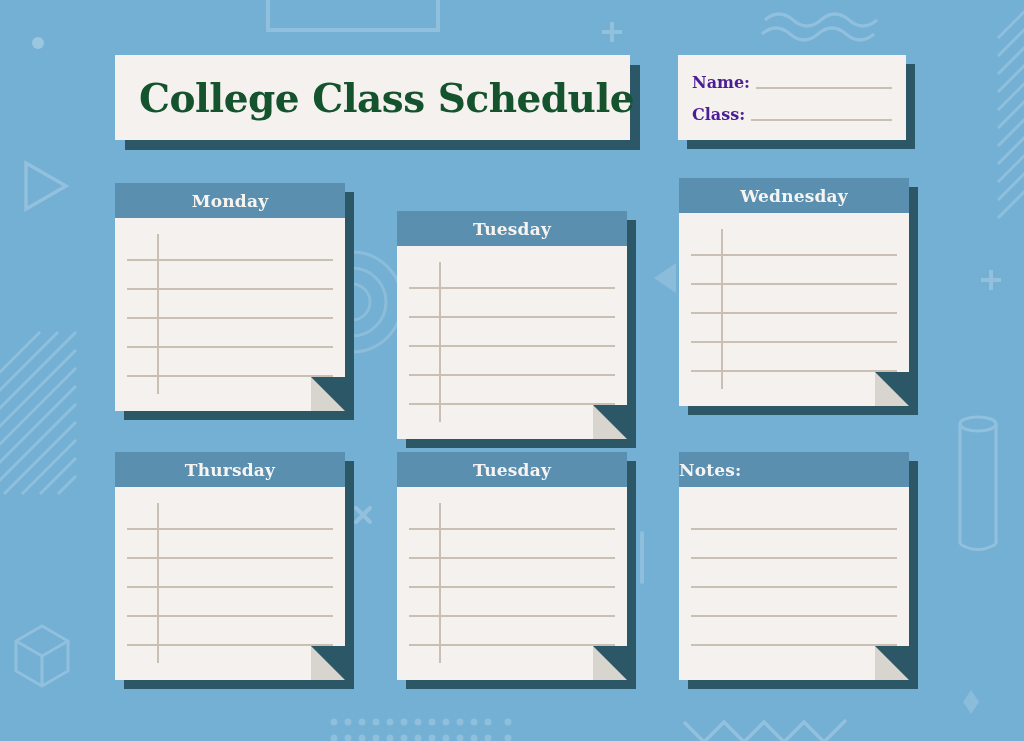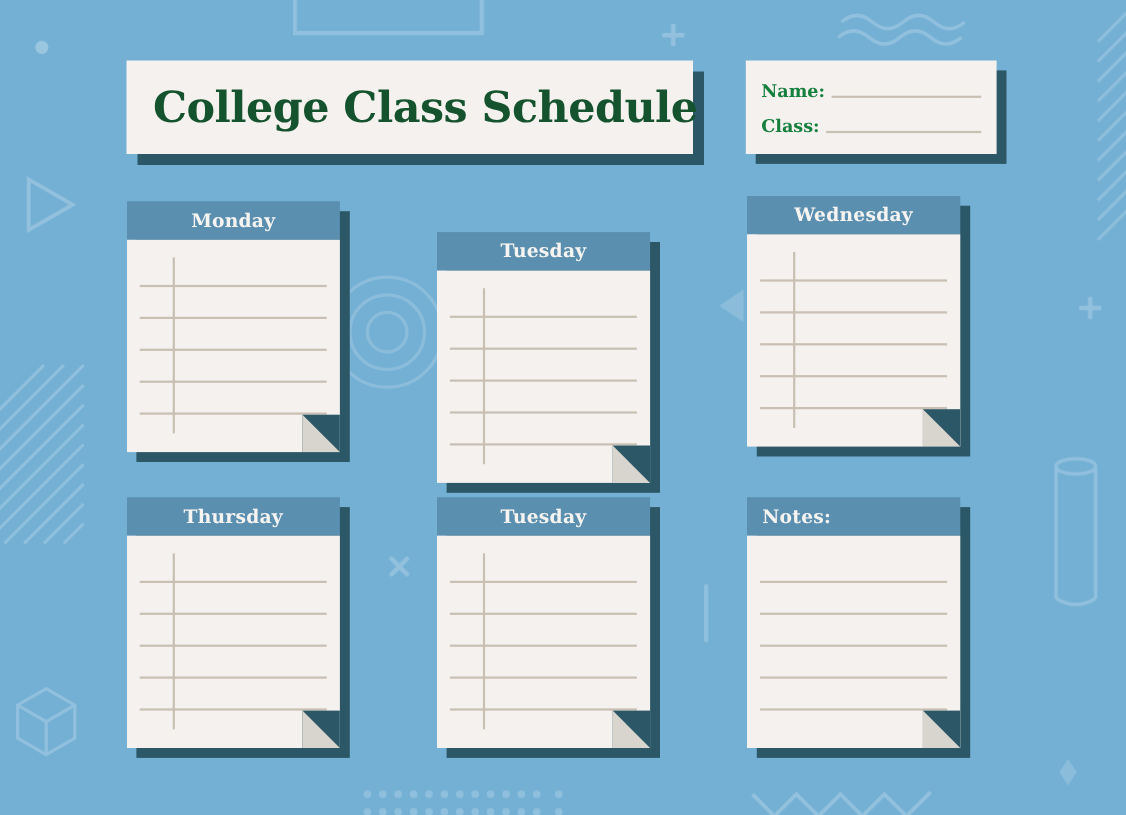--- a/index.html
+++ b/index.html
@@ -40,38 +40,38 @@
   
   #info-card{left:678px;top:55px;width:228px;height:85px;}
   #info-card .shadow{left:9px;top:9px;right:-9px;bottom:-9px;}
   .info-row{
     position:absolute;left:14px;right:14px;height:22px;
     display:flex;align-items:flex-end;gap:6px;
   }
   .info-row.r1{top:14px;}
   .info-row.r2{top:46px;}
   .info-label{
-    font-size:16px;font-weight:bold;color:#15803d;
+    font-size:16px;font-weight:bold;color:#4c1d95;
     font-family:"DejaVu Serif", serif;white-space:nowrap;line-height:1;
   }
   .info-line{flex:1;border-bottom:2px solid #c9bfb2;margin-bottom:2px;}
 
   
-  .note-card{width:194px;height:228px;}
+  .note-card{width:230px;height:228px;}
   .note-card .shadow{left:9px;top:9px;right:-9px;bottom:-9px;background:#2c5766;}
   .note-head{
     position:absolute;left:0;top:0;width:100%;height:35px;
     background:#5b8fb0;
     display:flex;align-items:center;
     color:#f6f4f1;font-size:17px;font-weight:bold;
     font-family:"DejaVu Serif", serif;
     letter-spacing:0.2px;
   }
   .note-head.center{justify-content:center;}
-  .note-head.left{justify-content:flex-start;padding-left:14px;box-sizing:border-box;}
+  .note-head.left{justify-content:flex-start;padding-left:0;box-sizing:border-box;}
   .note-body{
     position:absolute;left:0;top:35px;width:100%;height:193px;
     background:#f4f1ee;overflow:hidden;
   }
   .hline{position:absolute;left:12px;right:12px;height:0;border-top:2px solid #c9bfb2;}
   .vline{position:absolute;width:0;border-left:2px solid #c9bfb2;}
   .fold{
     position:absolute;right:0;bottom:0;width:34px;height:34px;
     background:#2c5766;
   }

